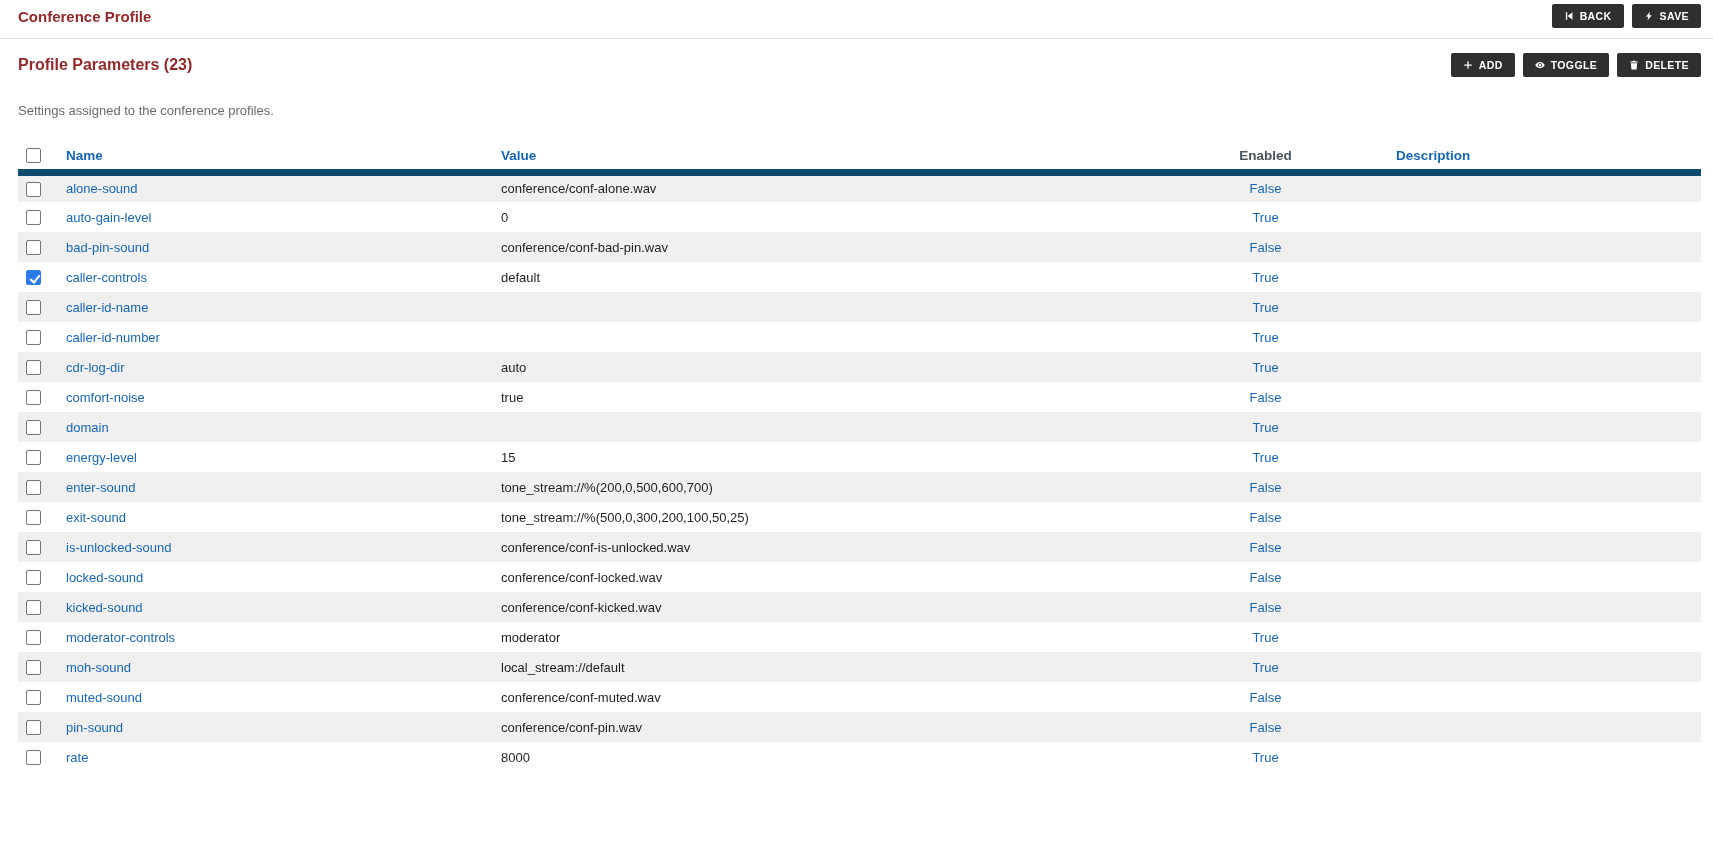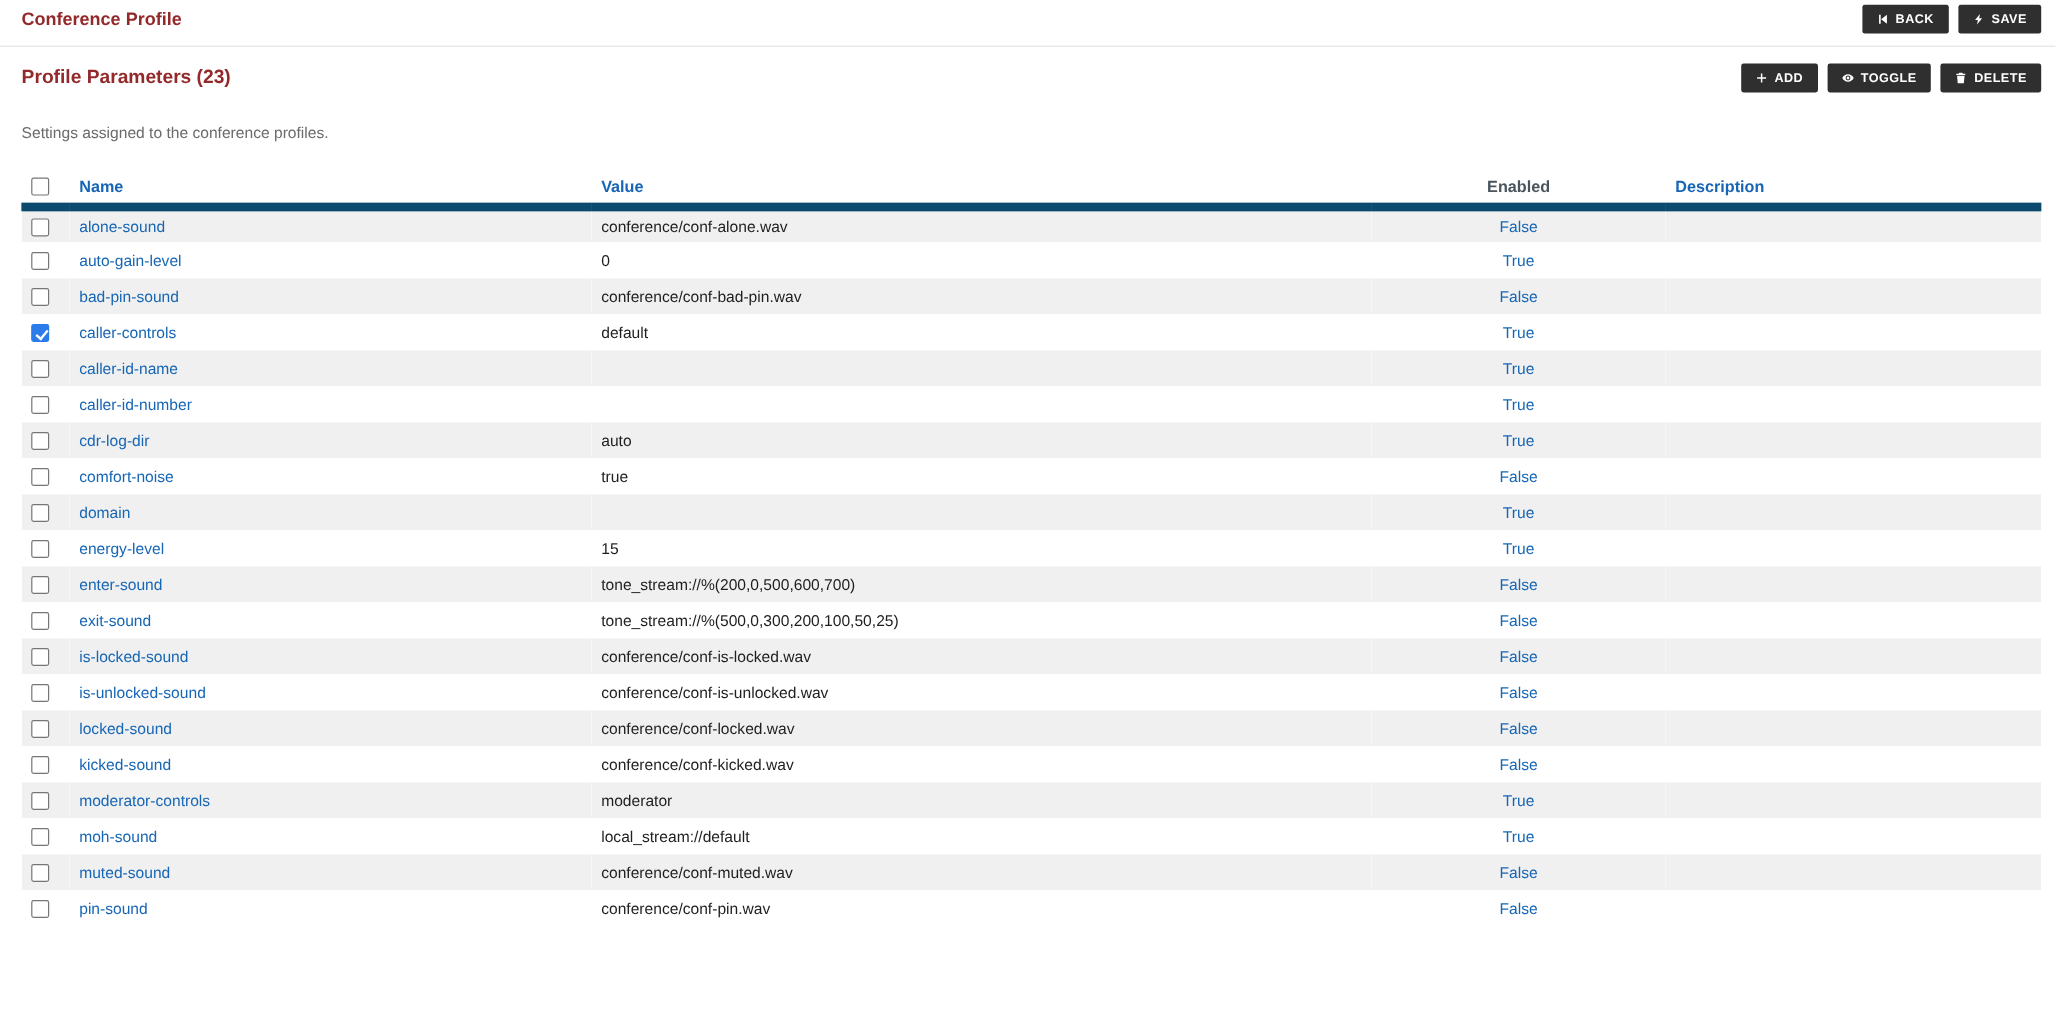--- a/index.html
+++ b/index.html
@@ -294,27 +294,20 @@
         </tr>
         <tr>
           <td><input type="checkbox" style=""></td>
           <td><a href="#">exit-sound</a></td>
           <td class="value-cell">tone_stream://%(500,0,300,200,100,50,25)</td>
           <td class="col-enabled"><a href="#">False</a></td>
           <td></td>
         </tr>
         <tr>
           <td><input type="checkbox" style=""></td>
-          <td><a href="#">is-locked-sound</a></td>
-          <td class="value-cell">conference/conf-is-locked.wav</td>
-          <td class="col-enabled"><a href="#">False</a></td>
-          <td></td>
-        </tr>
-        <tr>
-          <td><input type="checkbox" style=""></td>
           <td><a href="#">is-unlocked-sound</a></td>
           <td class="value-cell">conference/conf-is-unlocked.wav</td>
           <td class="col-enabled"><a href="#">False</a></td>
           <td></td>
         </tr>
         <tr>
           <td><input type="checkbox" style=""></td>
           <td><a href="#">locked-sound</a></td>
           <td class="value-cell">conference/conf-locked.wav</td>
           <td class="col-enabled"><a href="#">False</a></td>
@@ -348,16 +341,23 @@
           <td class="col-enabled"><a href="#">False</a></td>
           <td></td>
         </tr>
         <tr>
           <td><input type="checkbox" style=""></td>
           <td><a href="#">pin-sound</a></td>
           <td class="value-cell">conference/conf-pin.wav</td>
           <td class="col-enabled"><a href="#">False</a></td>
           <td></td>
         </tr>
+        <tr>
+          <td><input type="checkbox" style=""></td>
+          <td><a href="#">rate</a></td>
+          <td class="value-cell">8000</td>
+          <td class="col-enabled"><a href="#">True</a></td>
+          <td></td>
+        </tr>
       </tbody>
   </table>
 
 </div>
 
 </body></html>

